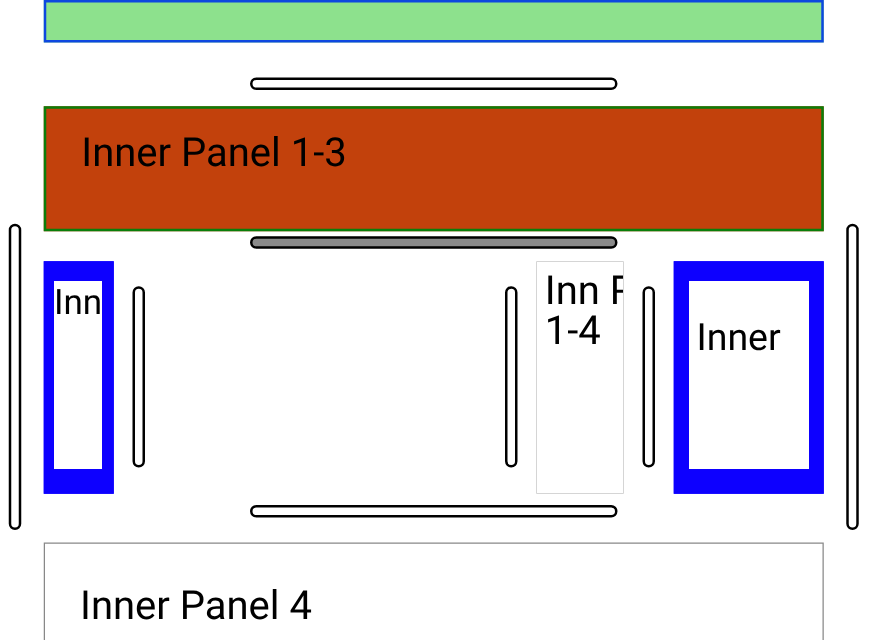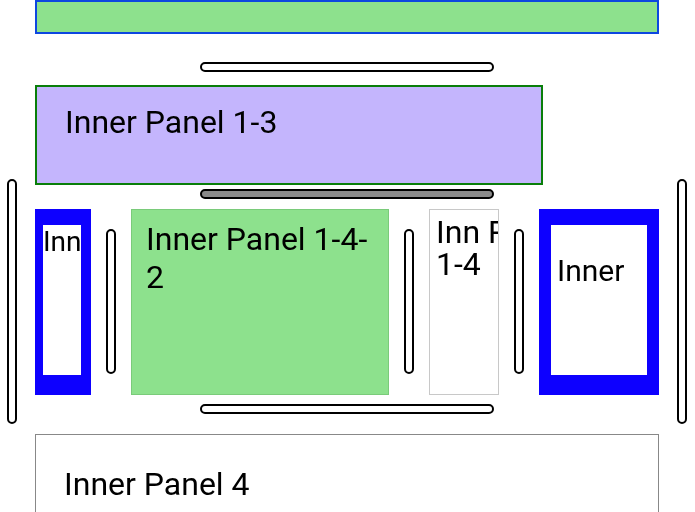--- a/index.html
+++ b/index.html
@@ -51,23 +51,23 @@
   border-radius: 5px;
   border: 2px solid #000;
   background: none;
   box-sizing: border-box;
 }
 
 
 .panel-1-3 {
   left: 35px;
   top: 85px;
-  width: 508px;
+  width: 624px;
   height: 100px;
-  background: #c4b5fd;
+  background: #c2410c;
   border: 2px solid #0a7e0a;
   padding: 16px 28px 0 28px;
   overflow-y: scroll;
 }
 
 
 .panel-1-4-1 {
   left: 35px;
   top: 209px;
   width: 56px;
@@ -159,23 +159,20 @@
   <div class="panel panel-1-4-1">
     <div class="panel-1-4-1-inner">
       <div style="width:80px; height:200px;">
         <span class="panel-label" style="font-size:28px;">Inner</span>
       </div>
     </div>
   </div>
 
   <div class="vdiv" style="left:106px; top:229px; height:145px;"></div>
 
-  <div class="panel panel-1-4-2">
-    <span class="panel-label">Inner Panel 1-4-2</span>
-  </div>
 
   <div class="vdiv" style="left:404px; top:229px; height:145px;"></div>
 
   <div class="panel panel-1-4-3">
     <div style="width:100px; height:300px;">
       <span class="panel-label">Inn Pa 1-4</span>
     </div>
   </div>
 
   <div class="vdiv" style="left:514px; top:229px; height:145px;"></div>

